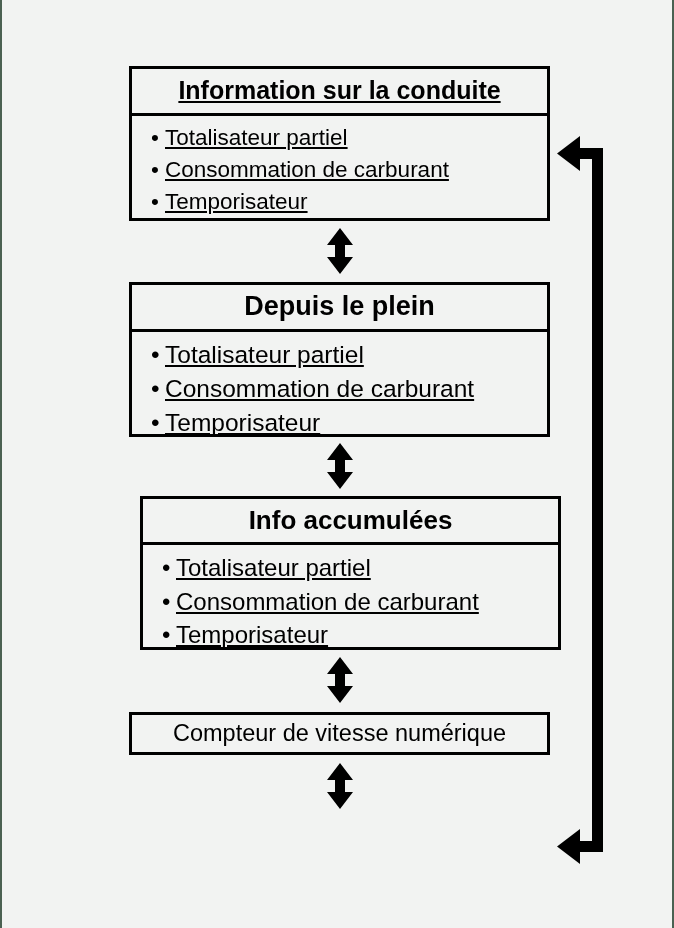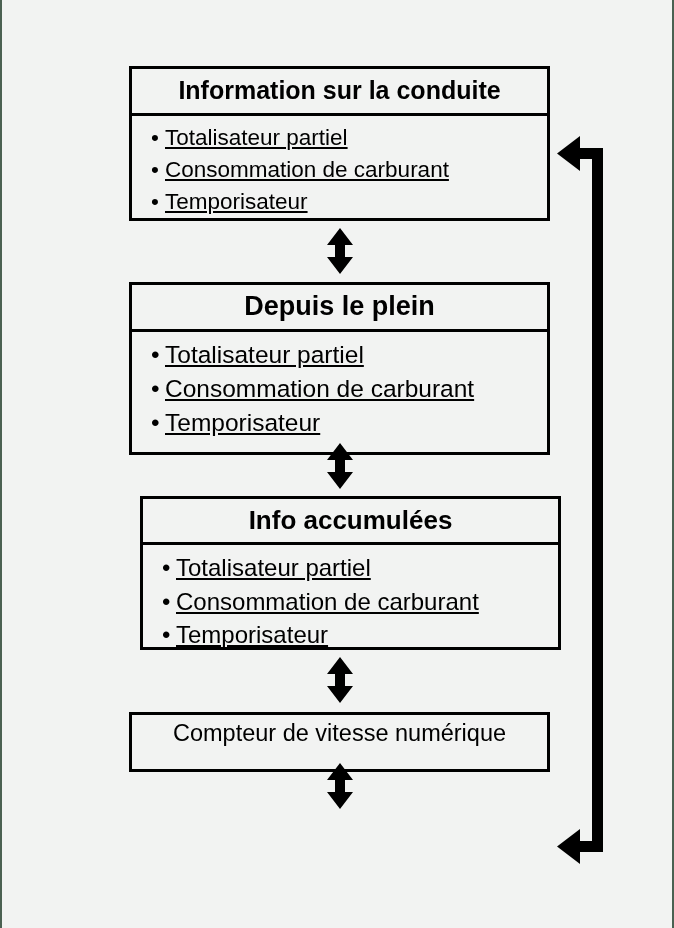--- a/index.html
+++ b/index.html
@@ -55,32 +55,32 @@
   }
   .node-simple {
     text-align: center;
     line-height: 1;
     padding: 10px 4px 12px 4px;
     white-space: nowrap;
   }
 
   
   #node-driving           { top: 66px;  height: 155px; }
-  #node-driving .node-header { font-size: 25px; padding-top: 9px; padding-bottom: 10px; }
+  #node-driving .node-header { font-size: 25px; padding-top: 9px; padding-bottom: 10px; text-decoration: underline; }
   #node-driving .node-item   { font-size: 22.5px; line-height: 1.42; }
 
-  #node-since-fill        { top: 282px; height: 173px; }
+  #node-since-fill        { top: 282px; height: 155px; }
   #node-since-fill .node-header { font-size: 27px; padding-top: 8px; padding-bottom: 9px; }
   #node-since-fill .node-item   { font-size: 24.5px; line-height: 1.38; }
 
   #node-accumulated       { top: 496px; height: 154px; margin-left: 11px; }
   #node-accumulated .node-header { font-size: 26px; padding-top: 8px; padding-bottom: 9px; }
   #node-accumulated .node-item   { font-size: 24px; line-height: 1.40; }
 
-  #node-speedometer       { top: 712px; height: 60px; }
+  #node-speedometer       { top: 712px; height: 43px; }
   #node-speedometer .node-simple { font-size: 23.5px; padding-top: 7px; padding-bottom: 8px; }
 
   #node-energy-flow       { top: 818px; height: 43px; }
   #node-energy-flow .node-simple { font-size: 23.5px; padding-top: 7px; padding-bottom: 8px; }
 
   
   .vconn {
     position: absolute;
     left: 322px;
     width: 32px;

